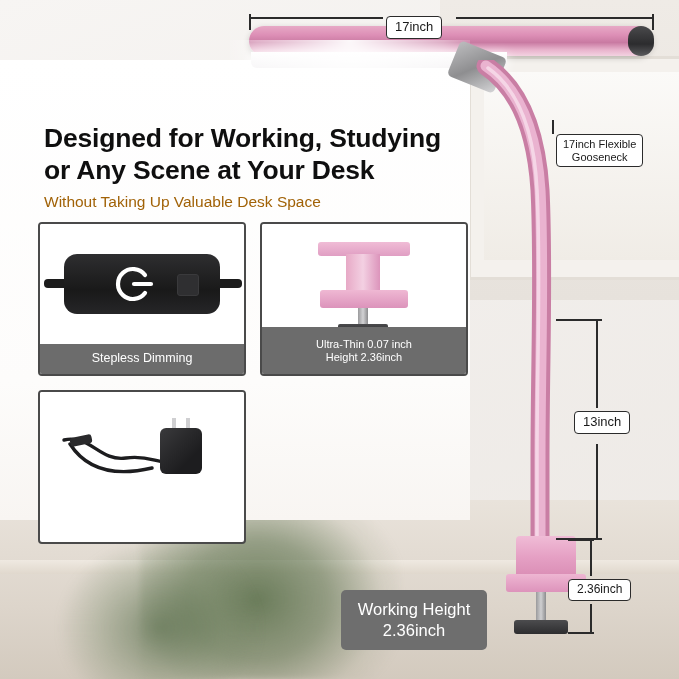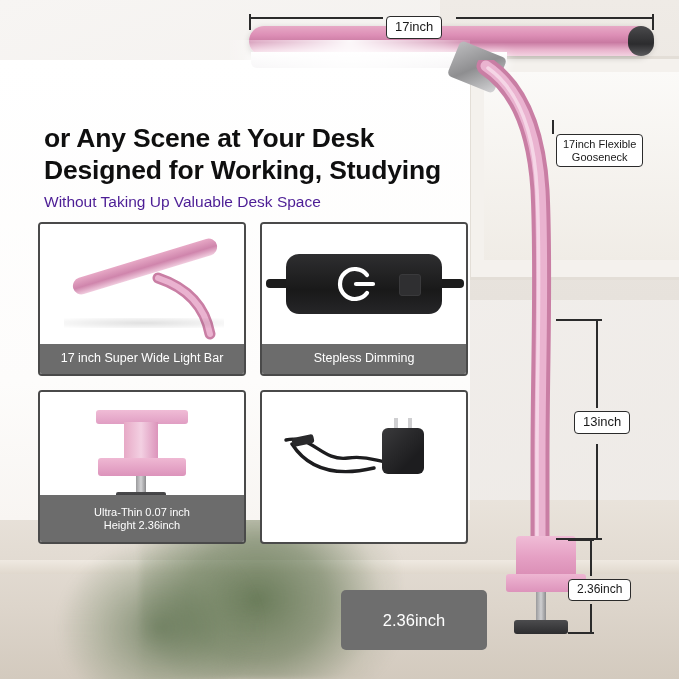--- a/index.html
+++ b/index.html
@@ -239,21 +239,21 @@
     color: #0f0f0f;
     line-height: 1.22;
     letter-spacing: -0.2px;
   }
   .subhead {
     position: absolute;
     left: 44px;
     top: 192px;
     width: 440px;
     font-size: 15.5px;
-    color: #4c1d95;
+    color: #a16207;
     line-height: 1.3;
   }
 
   
   .cards {
     position: absolute;
     left: 38px;
     top: 222px;
     width: 430px;
     height: 332px;
@@ -521,38 +521,27 @@
 
   <div class="tick t-gn-line"></div>
 
   <div class="measure-label m-17inch-top">17inch</div>
   <div class="measure-label m-gooseneck">17inch Flexible
 Gooseneck</div>
   <div class="measure-label m-13inch">13inch</div>
   <div class="measure-label m-236">2.36inch</div>
 
   <div class="headline">
+    <div>Designed for Working, Studying</div>
     <div>or Any Scene at Your Desk</div>
-    <div>Designed for Working, Studying</div>
   </div>
   <div class="subhead">Without Taking Up Valuable Desk Space</div>
 
   <div class="cards">
 
-    <div class="card">
-      <div class="card-media">
-        <div class="c1-bar"></div>
-        <svg class="c1-neck" viewBox="0 0 80 70">
-          <path d="M6 6 C 30 14, 52 30, 58 62" fill="none" stroke="#c97ea4" stroke-width="11" stroke-linecap="round"></path>
-          <path d="M6 6 C 30 14, 52 30, 58 62" fill="none" stroke="#eab3d0" stroke-width="6" stroke-linecap="round"></path>
-        </svg>
-        <div class="c1-shadow"></div>
-      </div>
-      <div class="card-caption">17 inch Super Wide Light Bar</div>
-    </div>
 
     <div class="card">
       <div class="card-media">
         <div class="c2-cable-l"></div>
         <div class="c2-cable-r"></div>
         <div class="c2-body"></div>
         <svg class="c2-power" viewBox="0 0 40 40">
           <path d="M31 11 A 15 15 0 1 0 31 29" fill="none" stroke="#ffffff" stroke-width="4.2" stroke-linecap="round"></path>
           <line x1="20" y1="20" x2="37" y2="20" stroke="#ffffff" stroke-width="4.2" stroke-linecap="round"></line>
         </svg>
@@ -584,16 +573,17 @@
           <span style="left:2px"></span>
             <span style="left:16px"></span>
         </div>
         <div class="c4-adapter"></div>
       </div>
     </div>
 
   </div>
 
   <div class="wh-badge">
+    <div>Working Height</div>
     <div>2.36inch</div>
   </div>
 
 </div>
 
 </body></html>

